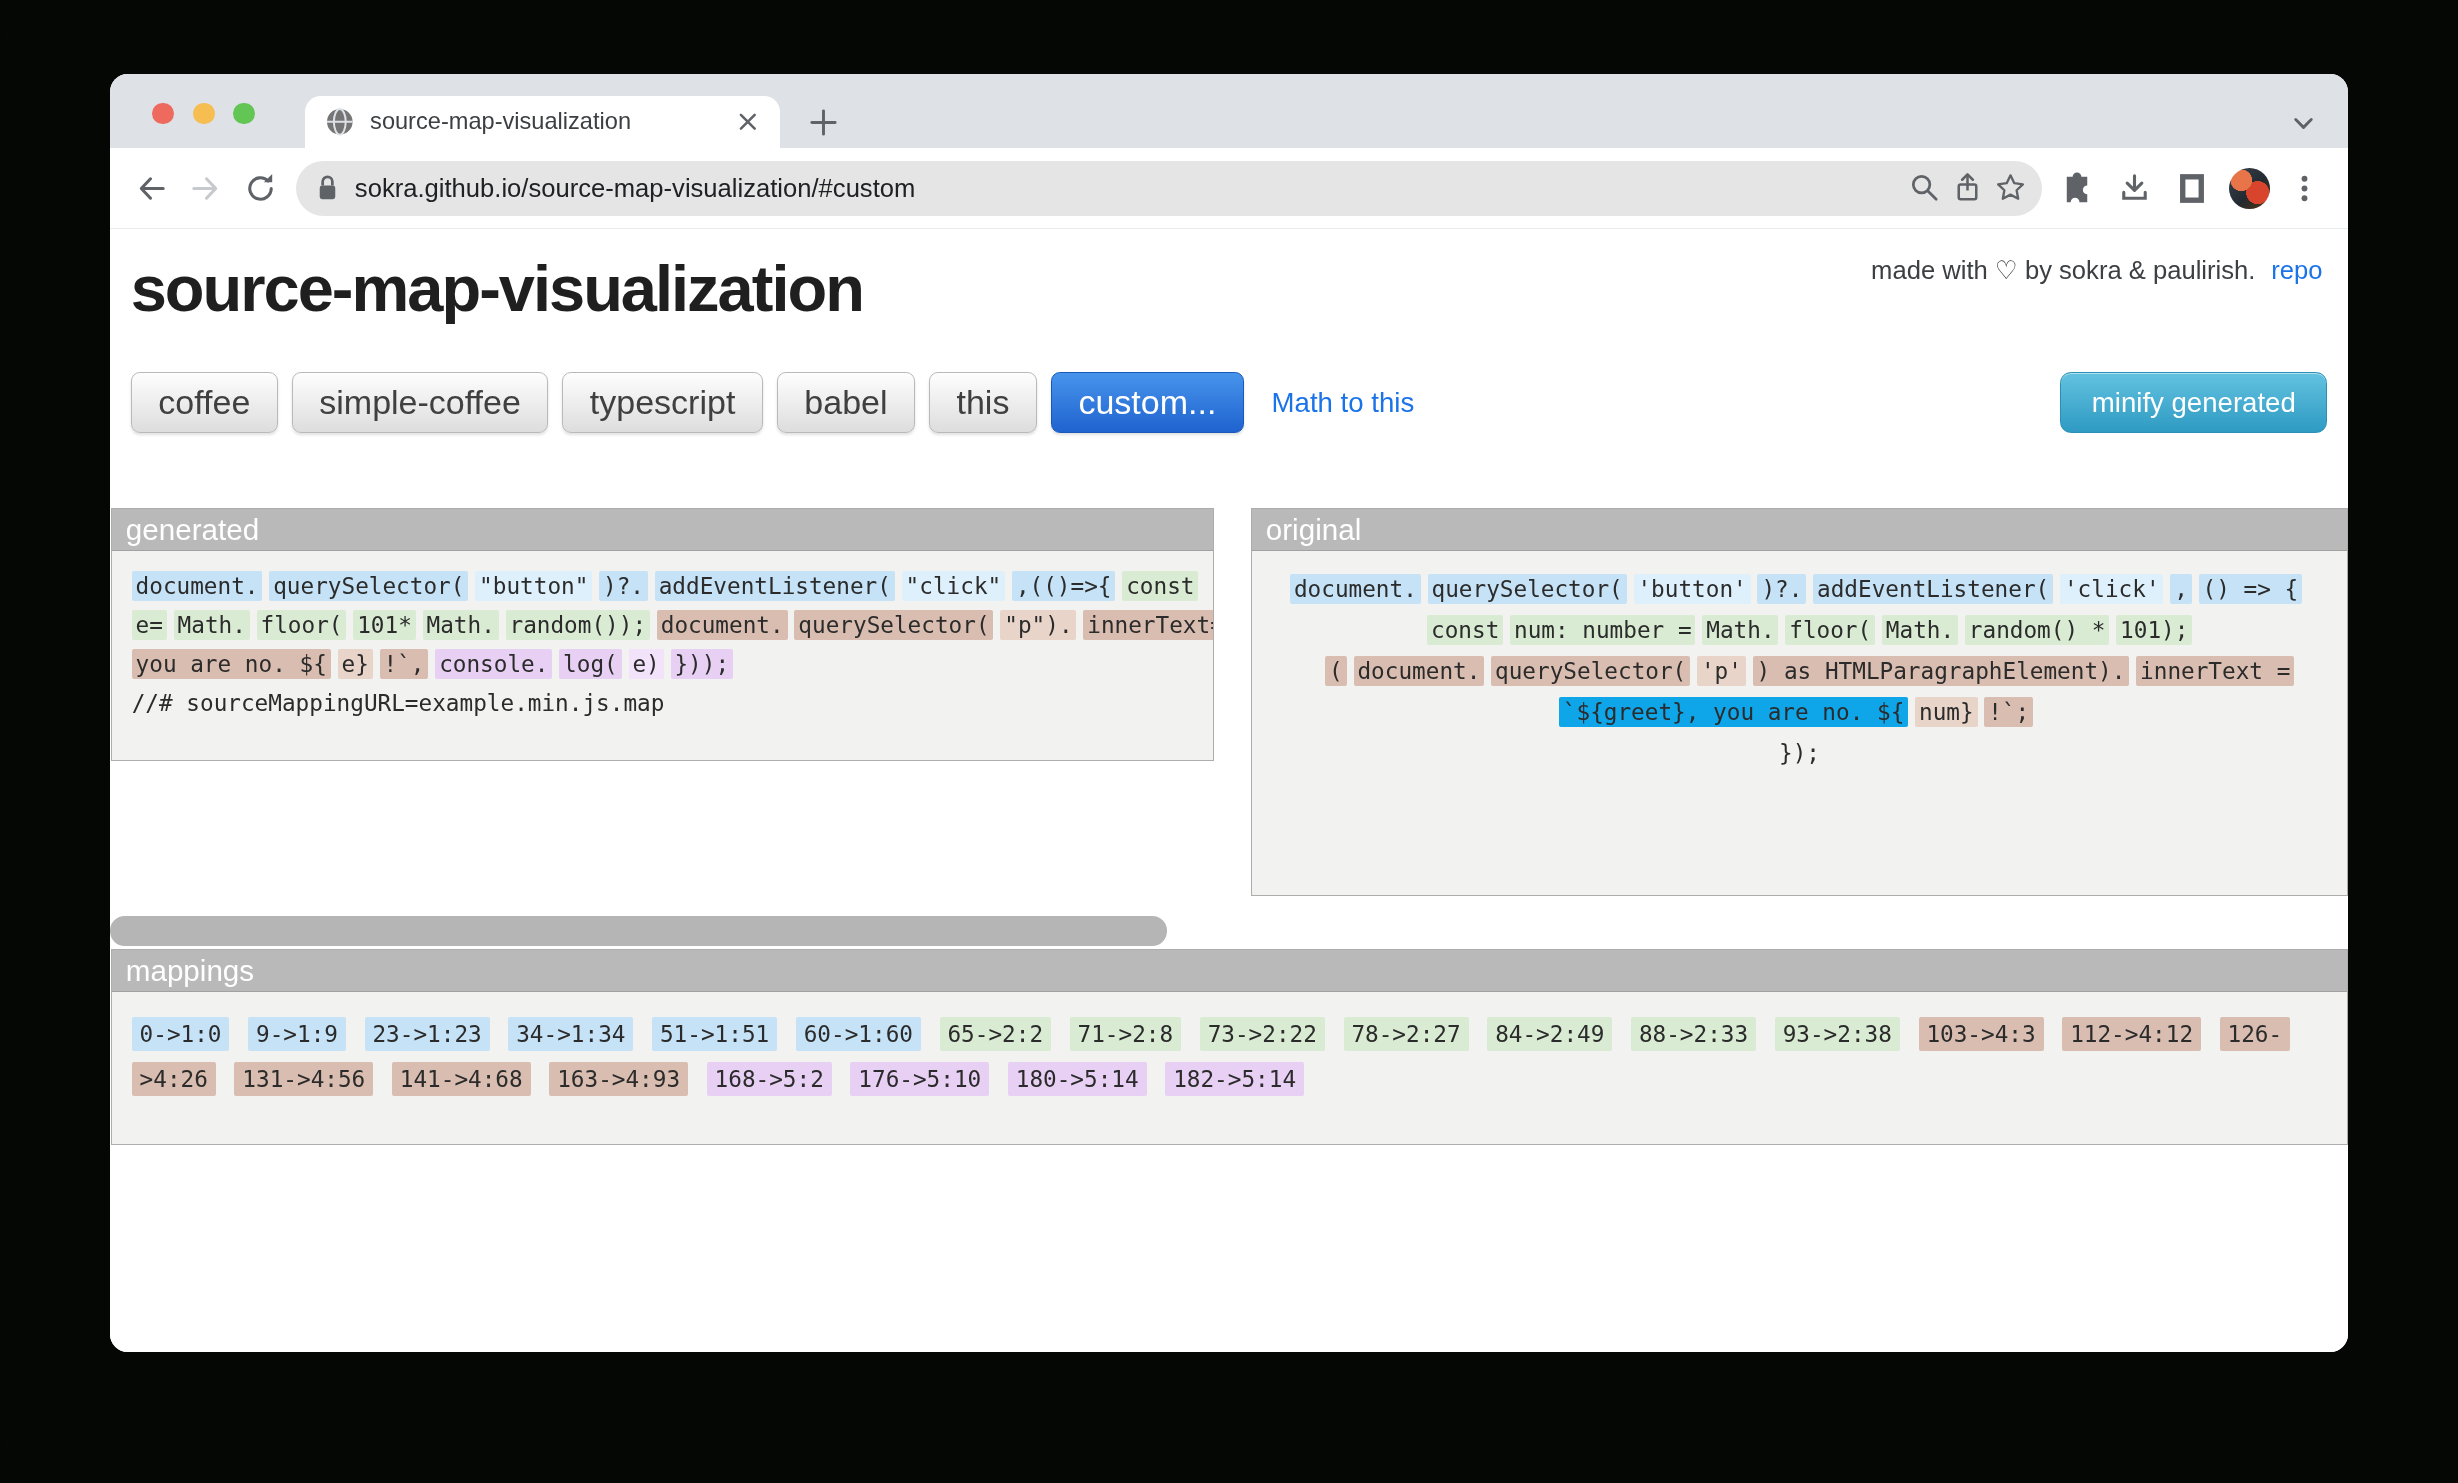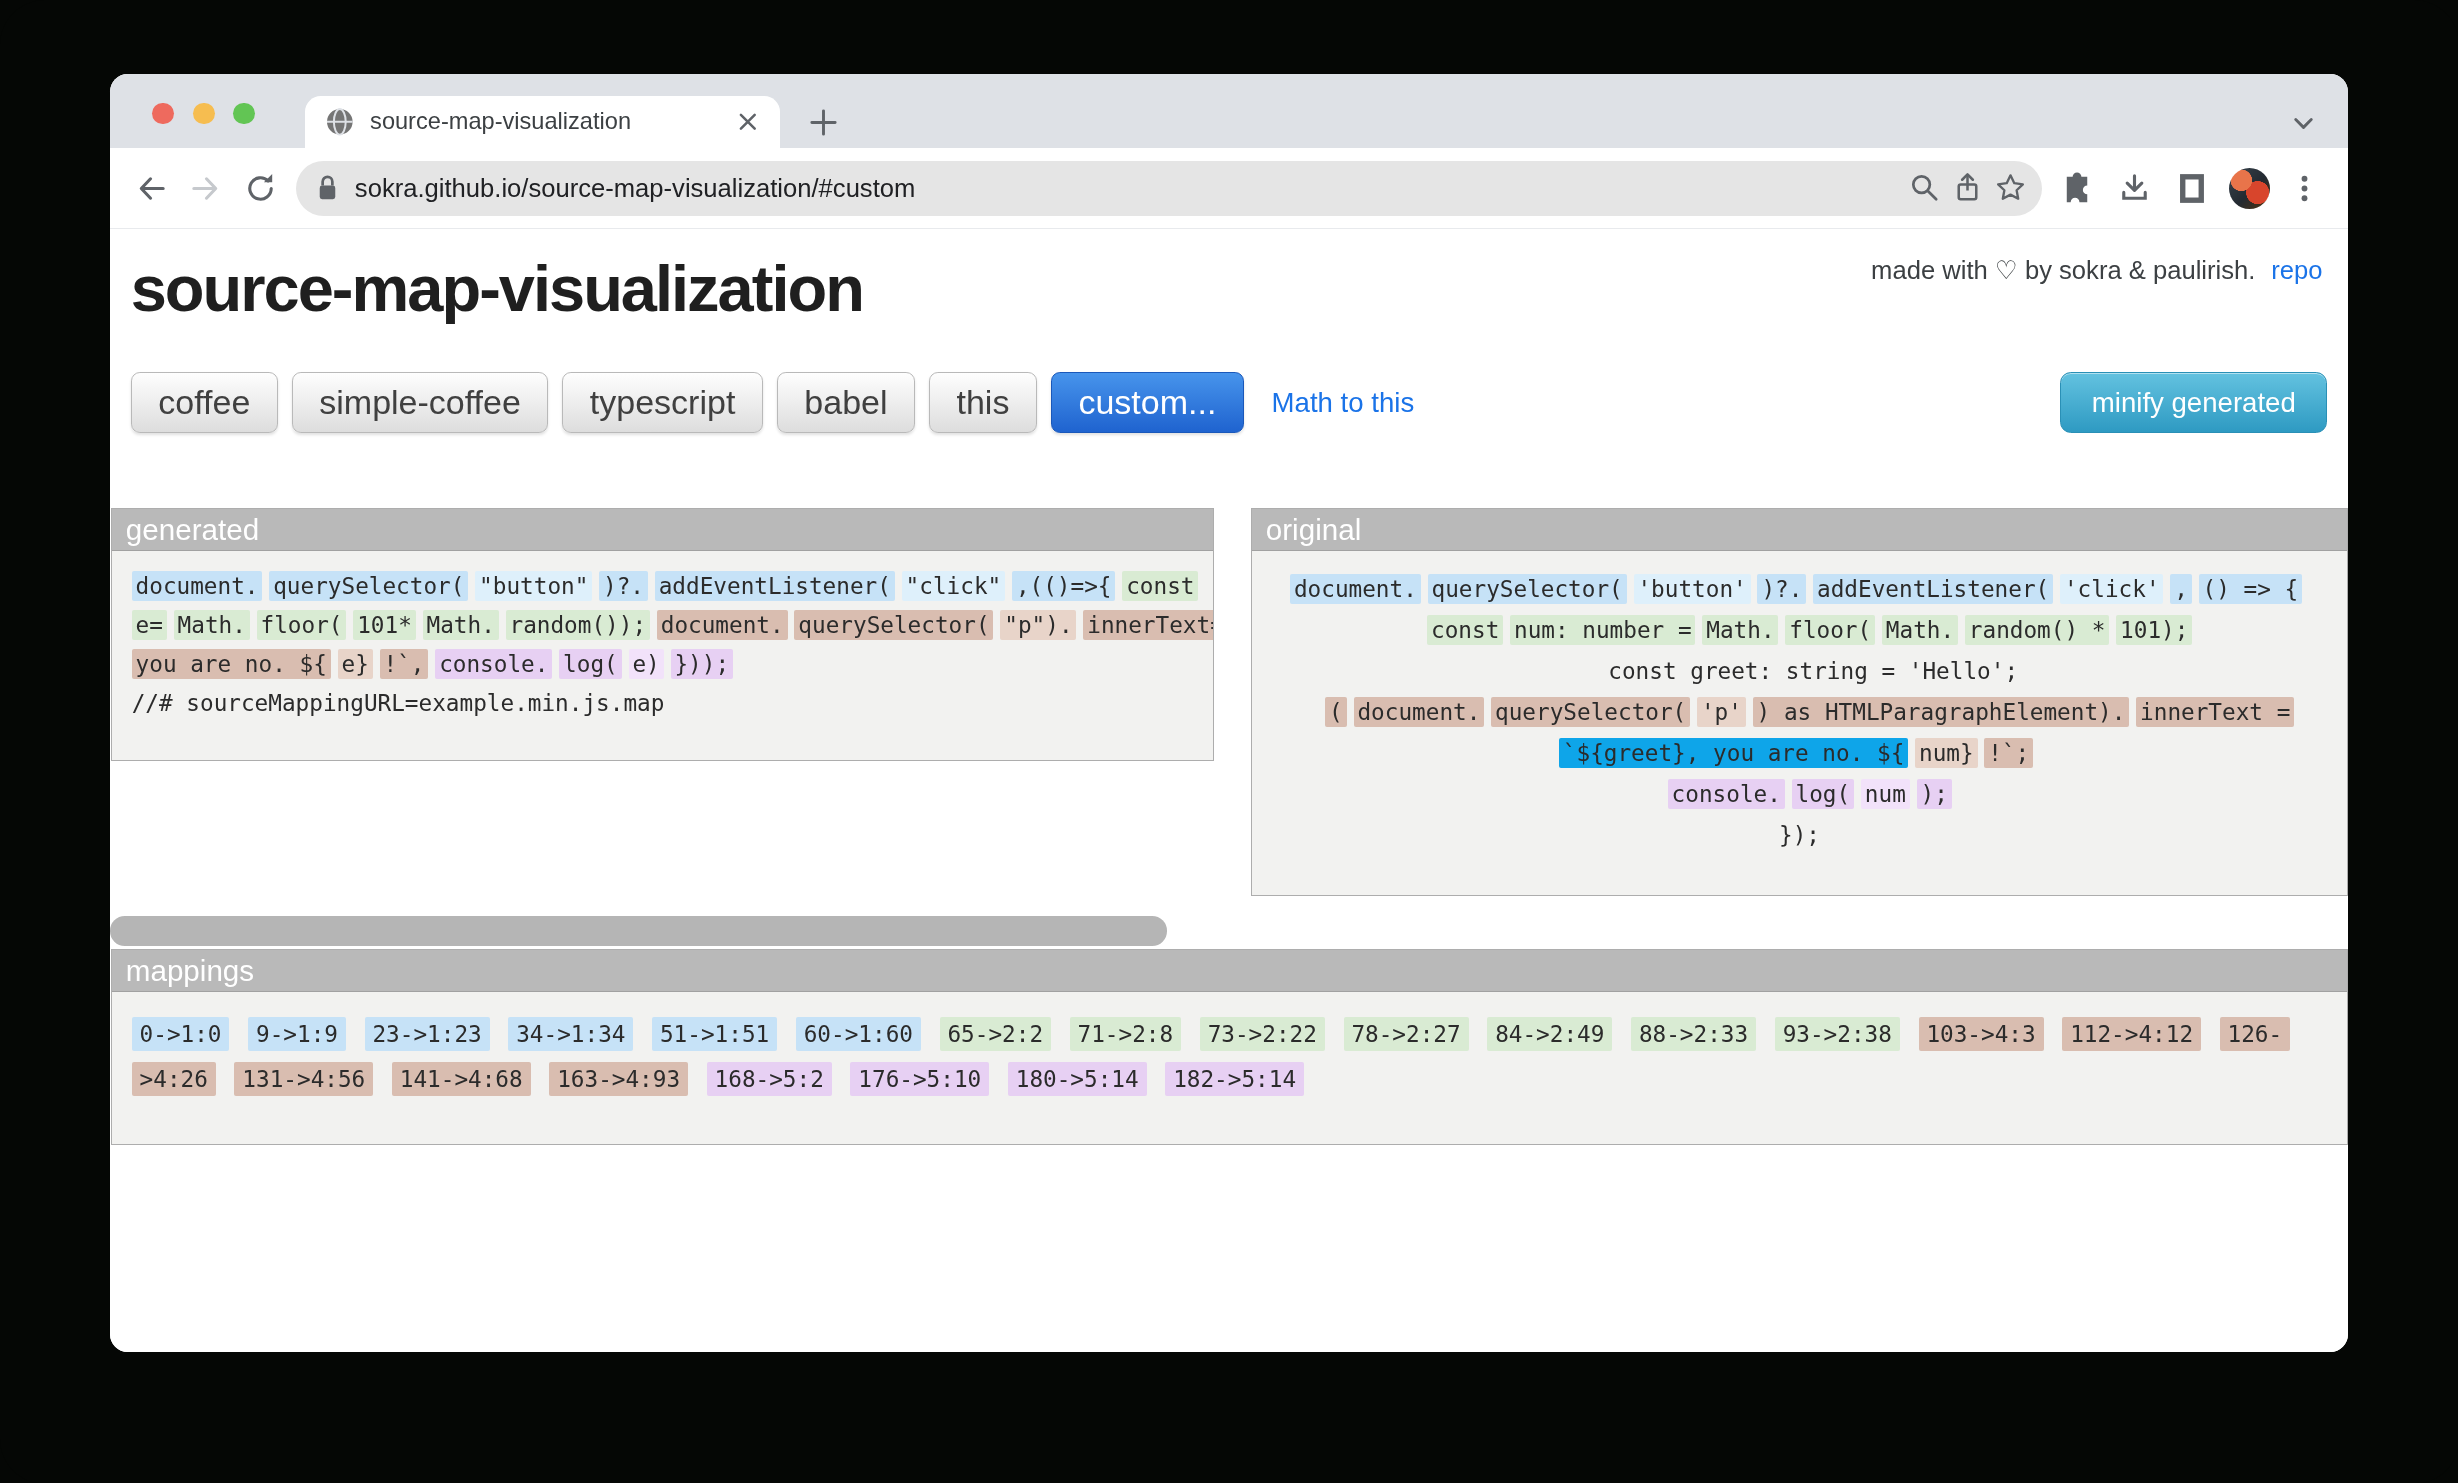--- a/index.html
+++ b/index.html
@@ -209,24 +209,22 @@
             <div class="code-line"><span class="seg" style="background: rgb(217, 189, 176);">you are no. ${</span><span class="seg" style="background: rgb(232, 212, 201);">e}</span><span class="seg" style="background: rgb(217, 189, 176);">!`,</span><span class="seg" style="background: rgb(231, 208, 243);">console.</span><span class="seg" style="background: rgb(231, 208, 243);">log(</span><span class="seg" style="background: rgb(242, 226, 250);">e)</span><span class="seg" style="background: rgb(231, 208, 243);">}));</span></div>
             <div class="code-line"><span class="seg plain">//# sourceMappingURL=example.min.js.map</span></div>
           </div>
       </div>
 
       <div class="panel" id="original-panel">
         <div class="panel-head">original</div>
         <div class="panel-body orig">
             <div class="code-line"><span class="seg" style="background: rgb(198, 226, 247);">document.</span><span class="seg" style="background: rgb(198, 226, 247);">querySelector(</span><span class="seg" style="background: rgb(222, 240, 251);">'button'</span><span class="seg" style="background: rgb(198, 226, 247);">)?.</span><span class="seg" style="background: rgb(198, 226, 247);">addEventListener(</span><span class="seg" style="background: rgb(222, 240, 251);">'click'</span><span class="seg" style="background: rgb(198, 226, 247);">,</span><span class="seg" style="background: rgb(198, 226, 247);">() =&gt; {</span></div>
             <div class="code-line"><span class="seg plain">  </span><span class="seg" style="background: rgb(217, 235, 211);">const</span><span class="seg" style="background: rgb(217, 235, 211);">num: number =</span><span class="seg" style="background: rgb(217, 235, 211);">Math.</span><span class="seg" style="background: rgb(217, 235, 211);">floor(</span><span class="seg" style="background: rgb(217, 235, 211);">Math.</span><span class="seg" style="background: rgb(217, 235, 211);">random() *</span><span class="seg" style="background: rgb(217, 235, 211);">101);</span></div>
-            <div class="code-line"><span class="seg plain">  const greet: string = 'Hello';</span></div>
             <div class="code-line"><span class="seg plain">  </span><span class="seg" style="background: rgb(217, 189, 176);">(</span><span class="seg" style="background: rgb(217, 189, 176);">document.</span><span class="seg" style="background: rgb(217, 189, 176);">querySelector(</span><span class="seg" style="background: rgb(232, 212, 201);">'p'</span><span class="seg" style="background: rgb(217, 189, 176);">) as HTMLParagraphElement).</span><span class="seg" style="background: rgb(217, 189, 176);">innerText =</span></div>
             <div class="code-line"><span class="seg" style="background: #0ea5e9; margin-top: 12px;">`${greet}, you are no. ${</span><span class="seg" style="background: rgb(232, 212, 201);">num}</span><span class="seg" style="background: rgb(217, 189, 176);">!`;</span></div>
-            <div class="code-line"><span class="seg plain">  </span><span class="seg" style="background: rgb(231, 208, 243);">console.</span><span class="seg" style="background: rgb(231, 208, 243);">log(</span><span class="seg" style="background: rgb(242, 226, 250);">num</span><span class="seg" style="background: rgb(231, 208, 243);">);</span></div>
             <div class="code-line"><span class="seg plain">});</span></div>
           </div>
       </div>
 
       <div class="hscrollbar"></div>
 
       <div class="panel" id="mappings-panel">
         <div class="panel-head">mappings</div>
         <div class="panel-body">
             <div class="map-row"><span class="chip" style="background: rgb(198, 226, 247);">0-&gt;1:0</span><span class="chip" style="background: rgb(198, 226, 247);">9-&gt;1:9</span><span class="chip" style="background: rgb(198, 226, 247);">23-&gt;1:23</span><span class="chip" style="background: rgb(198, 226, 247);">34-&gt;1:34</span><span class="chip" style="background: rgb(198, 226, 247);">51-&gt;1:51</span><span class="chip" style="background: rgb(198, 226, 247);">60-&gt;1:60</span><span class="chip" style="background: rgb(217, 235, 211);">65-&gt;2:2</span><span class="chip" style="background: rgb(217, 235, 211);">71-&gt;2:8</span><span class="chip" style="background: rgb(217, 235, 211);">73-&gt;2:22</span><span class="chip" style="background: rgb(217, 235, 211);">78-&gt;2:27</span><span class="chip" style="background: rgb(217, 235, 211);">84-&gt;2:49</span><span class="chip" style="background: rgb(217, 235, 211);">88-&gt;2:33</span><span class="chip" style="background: rgb(217, 235, 211);">93-&gt;2:38</span><span class="chip" style="background: rgb(217, 189, 176);">103-&gt;4:3</span><span class="chip" style="background: rgb(217, 189, 176);">112-&gt;4:12</span><span class="chip" style="background: rgb(217, 189, 176);">126-</span></div>

